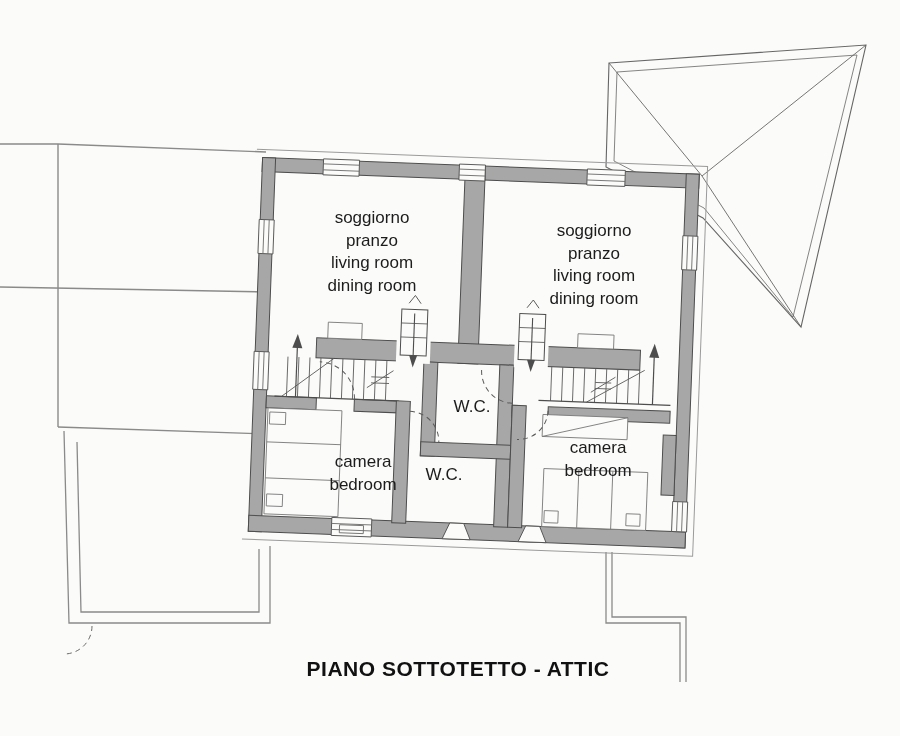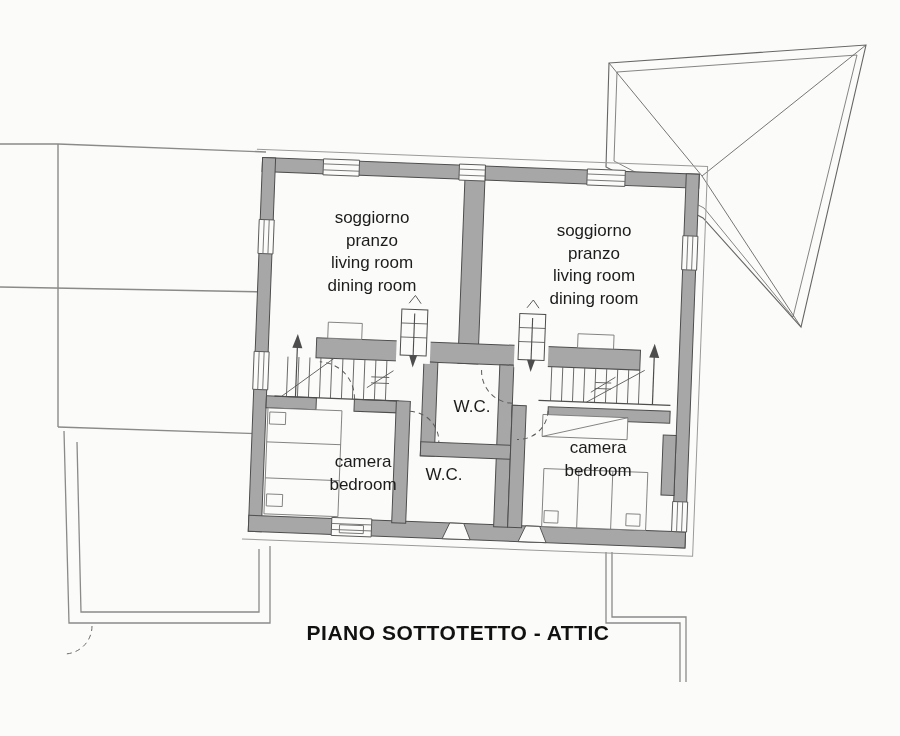--- a/index.html
+++ b/index.html
@@ -198,15 +198,15 @@
 <div class="room-label" style="left:363px;top:473px">
   <div>camera</div>
   <div>bedroom</div>
 </div>
 
 <div class="room-label" style="left:598px;top:459px">
   <div>camera</div>
   <div>bedroom</div>
 </div>
 
-<div class="plan-title" style="left:458px;top:633px">PIANO SOTTOTETTO - ATTIC</div>
+<div class="plan-title" style="left:458px;top:669px">PIANO SOTTOTETTO - ATTIC</div>
 
 </div>
 
 </body></html>

